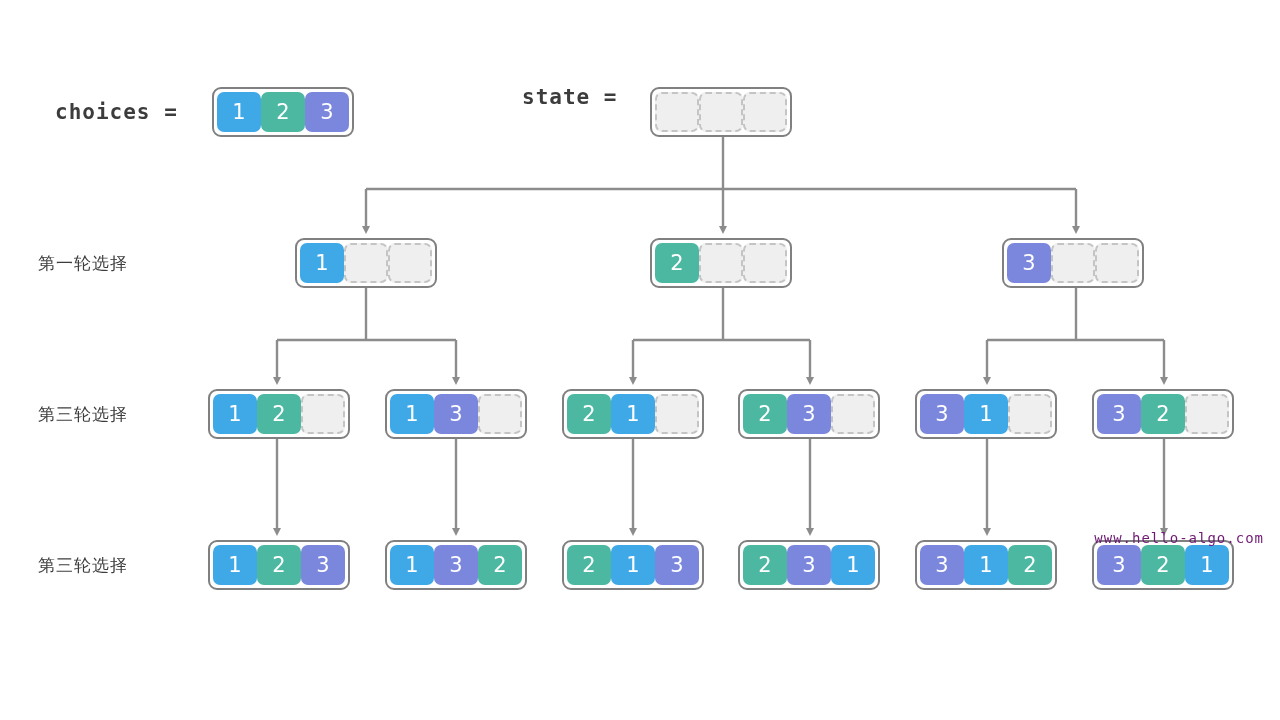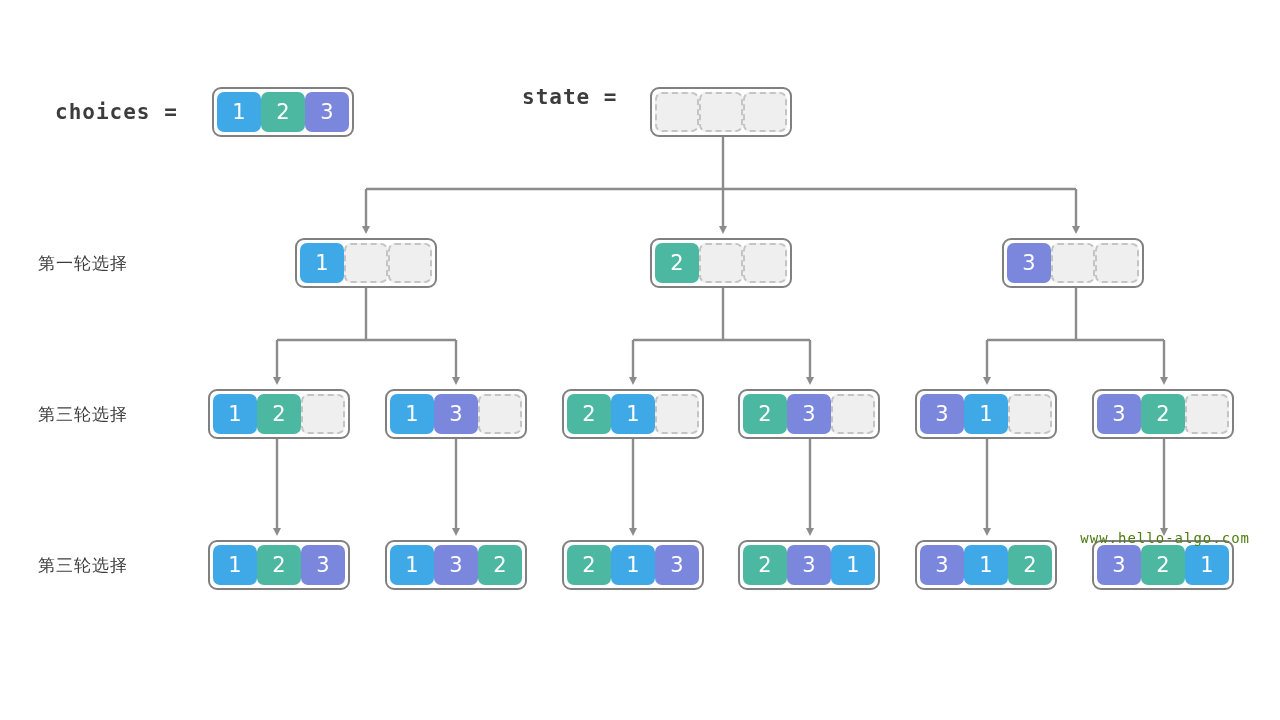--- a/index.html
+++ b/index.html
@@ -44,25 +44,25 @@
   .row-label {
     position: absolute;
     font-family: "DejaVu Sans", "Liberation Sans", sans-serif;
     font-size: 17px;
     color: #3c3c3c;
     white-space: nowrap;
     letter-spacing: 1px;
   }
   .watermark {
     position: absolute;
-    right: 30px;
+    right: 16px;
     bottom: 18px;
     font-family: "DejaVu Sans Mono", "Liberation Mono", monospace;
     font-size: 14px;
-    color: #4d7c0f;
+    color: #701a75;
     letter-spacing: 1px;
     white-space: nowrap;
   }
 
   
   .array {
     position: absolute;
     display: flex;
     flex-direction: row;
     align-items: center;

